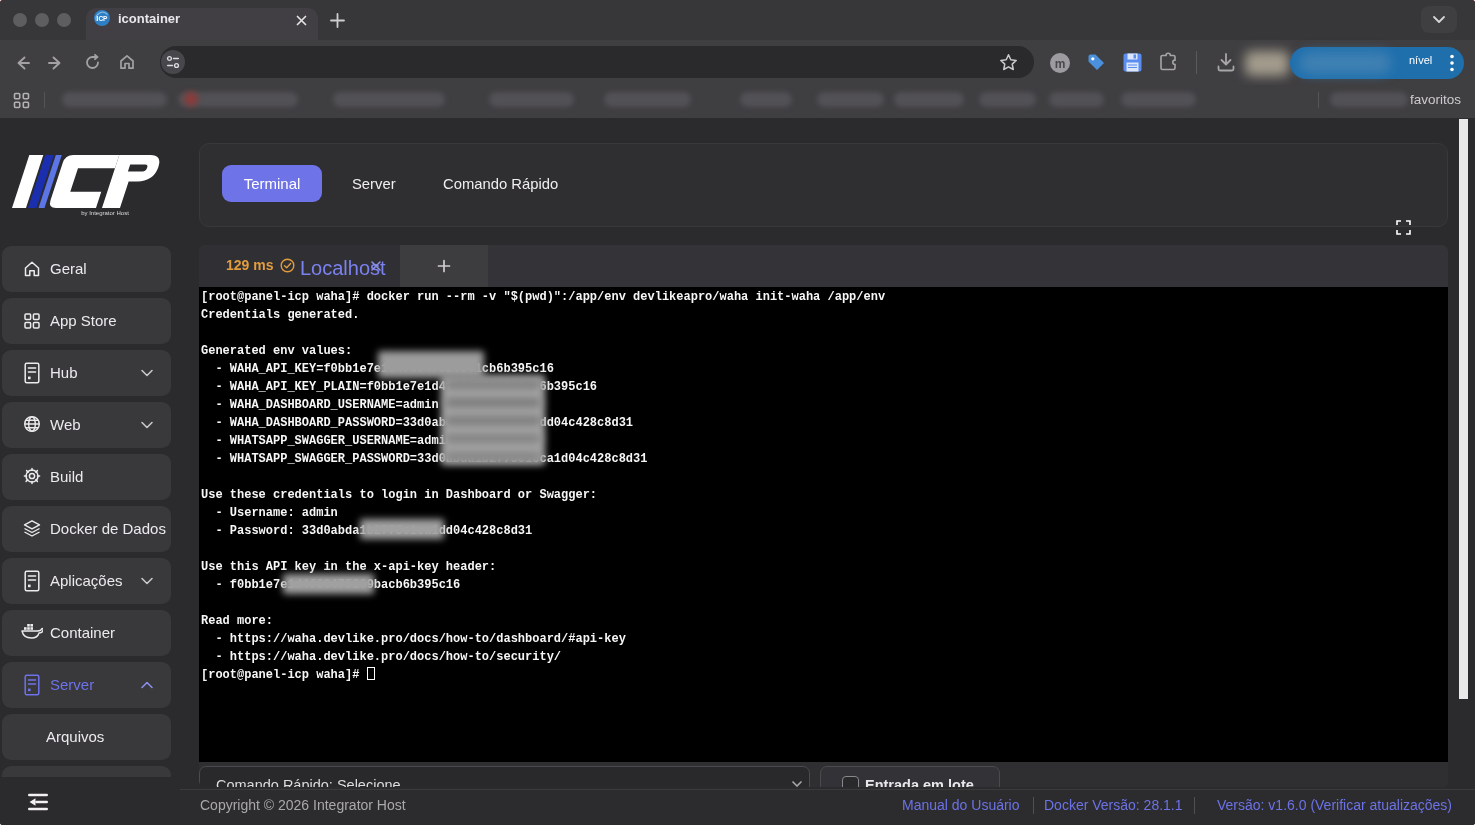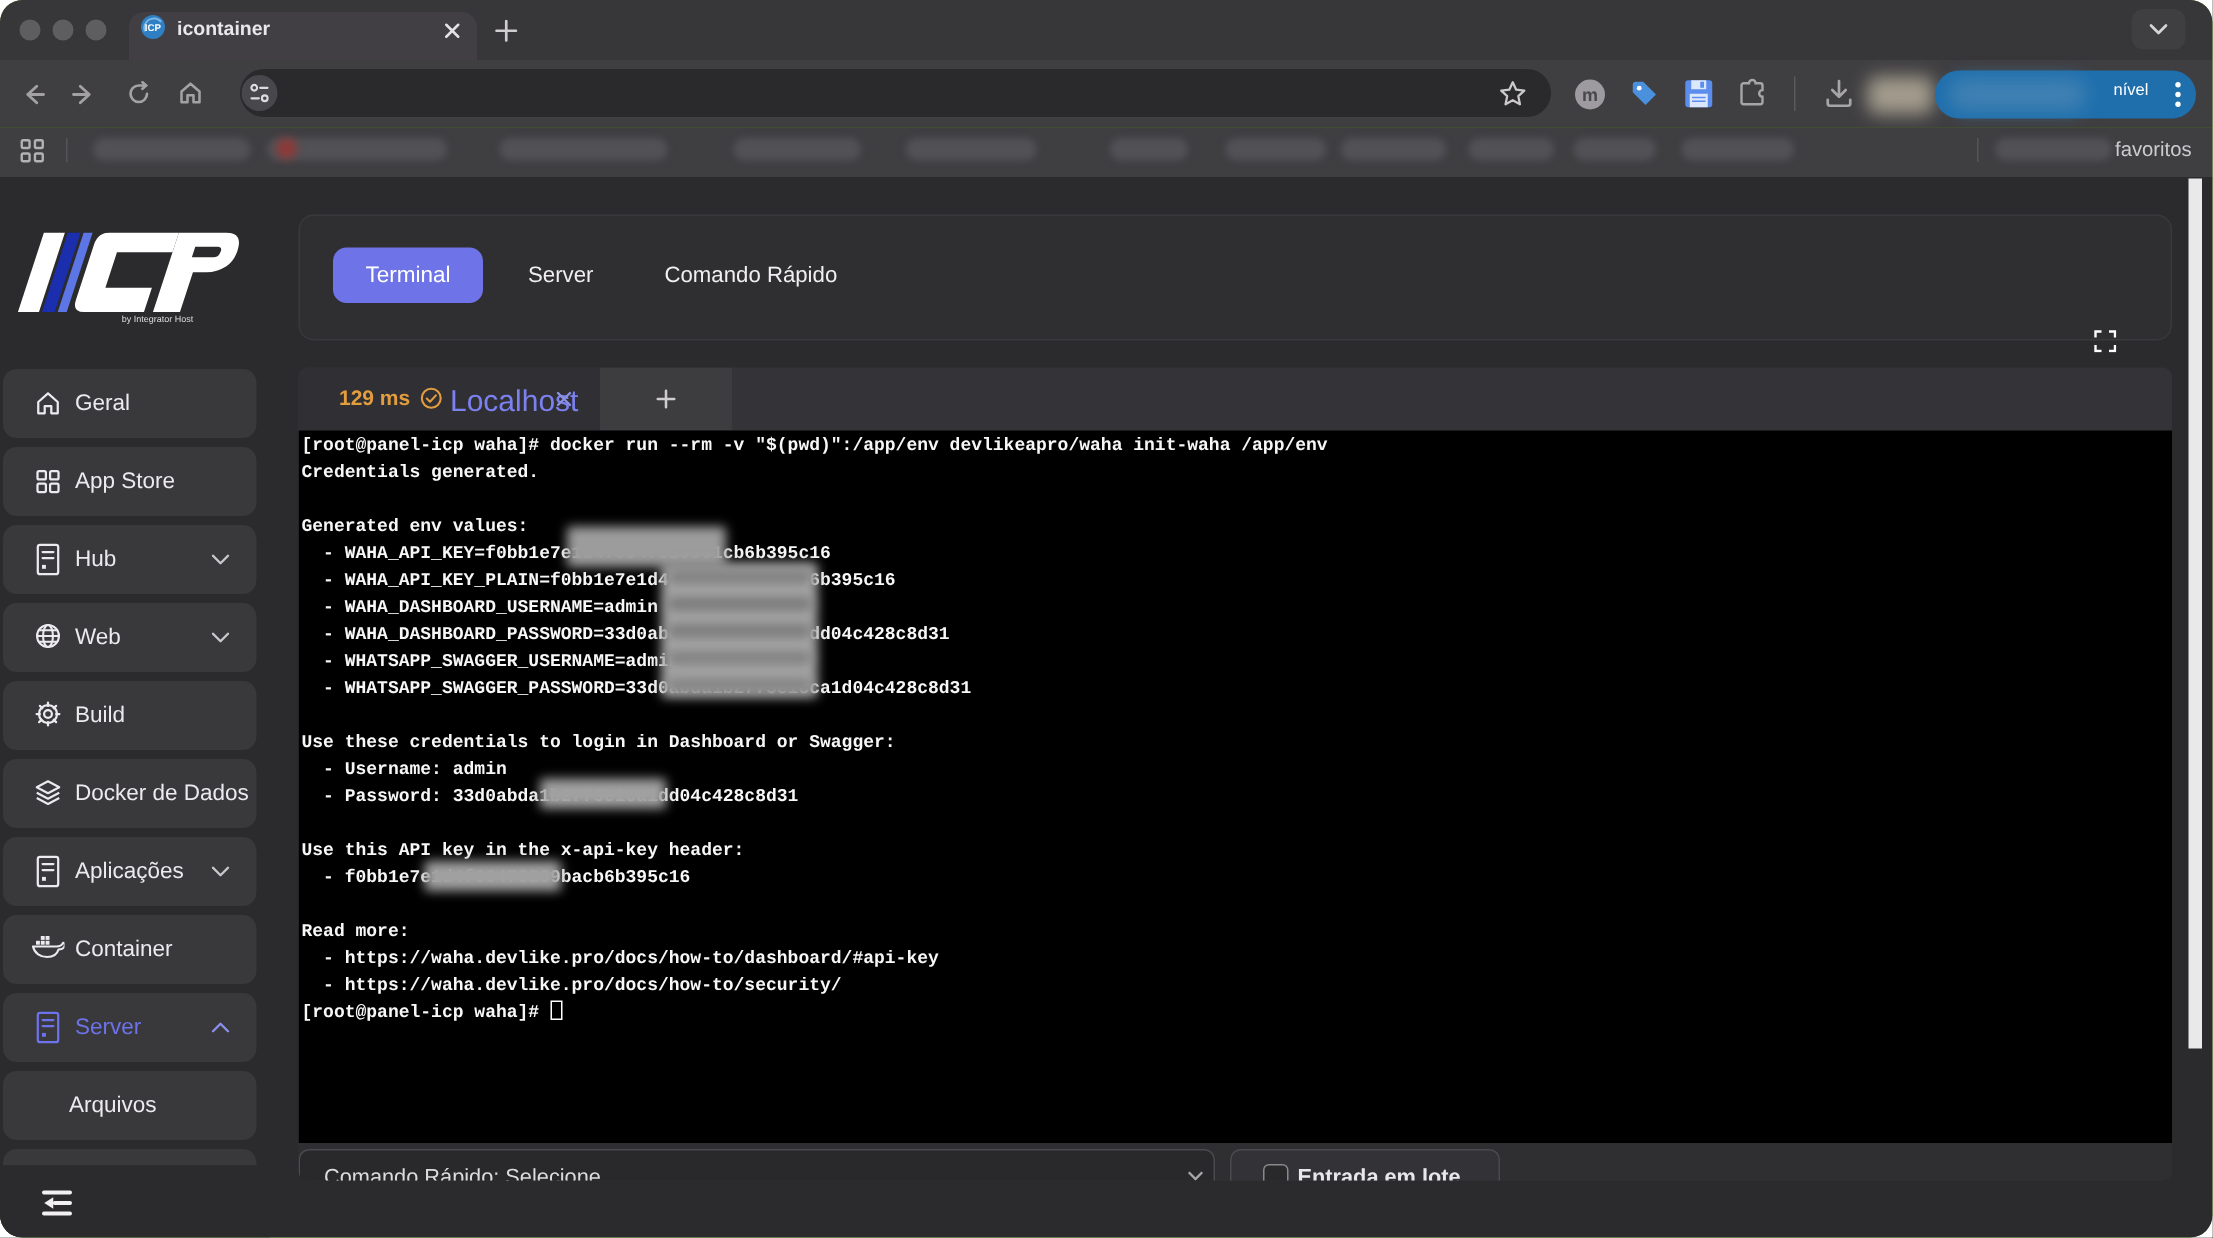--- a/index.html
+++ b/index.html
@@ -1,18 +1,18 @@
 <!DOCTYPE html>
 <html><head>
 <meta charset="utf-8">
 <style>
 *{box-sizing:border-box;margin:0;padding:0}
 html,body{width:1475px;height:825px;background:#fff;font-family:"Liberation Sans",sans-serif;overflow:hidden}
 .abs{position:absolute}
-#win{position:absolute;left:0;top:0;width:1475px;height:825px;border-radius:15px;overflow:hidden;background:#4d7c0f}
+#win{position:absolute;left:0;top:0;width:1475px;height:825px;border-radius:3px;overflow:hidden;background:#b91c1c}
 
 #strip{position:absolute;left:0;top:0;width:1475px;height:40px;background:#373639}
 .tl{position:absolute;top:13px;width:14px;height:14px;border-radius:50%;background:#5e5d5f}
 #tab{position:absolute;left:86px;top:8px;width:232px;height:32px;background:#413f43;border-radius:10px 10px 0 0}
 #tabtitle{position:absolute;left:118px;top:11px;font-size:13px;font-weight:bold;color:#e9e7ea;letter-spacing:0}
 #chevbtn{position:absolute;left:1421px;top:6px;width:36px;height:27px;background:#3f3e41;border-radius:8px}
 #toolbar{position:absolute;left:0;top:40px;width:1475px;height:45px;background:#3f3e41}
 #urlpill{position:absolute;left:160px;top:46px;width:874px;height:32px;background:#2a292c;border-radius:16px}
 #tunec{position:absolute;left:161px;top:50px;width:24px;height:24px;border-radius:50%;background:#48474b}
 #urltext{position:absolute;left:193px;top:55px;font-size:15px;color:#edebee;letter-spacing:.1px}
@@ -332,15 +332,23 @@
         <div class="abs" style="left:17px;top:15px;font-size:14.5px;font-weight:normal;color:#dddbde">Comando Rápido: Selecione...</div>
         <svg class="abs" style="left:592px;top:18px" width="12" height="8" viewBox="0 0 12 8">
             <path d="M1.5 1.5 L6 6 L10.5 1.5" stroke="#a8a6a9" stroke-width="1.6" fill="none"></path>
           </svg>
         <div class="abs" style="left:621px;top:4px;width:180px;height:34px;background:#333236;border:1px solid #4b4a4e;border-radius:7px"></div>
         <div class="abs" style="left:643px;top:14px;width:17px;height:17px;border:1.5px solid #8a888c;border-radius:4px;background:#29282b"></div>
         <div class="abs" style="left:666px;top:15px;font-size:14.5px;font-weight:bold;color:#e9e7ea">Entrada em lote</div>
       </div>
     </div>
 
+    <div id="footer">
+      <div class="abs" style="left:20px;top:7px;font-size:14px;color:#aaa8ab">Copyright © 2026 Integrator Host</div>
+      <div class="flink abs" style="left:722px;top:7px">Manual do Usuário</div>
+      <div class="vsep" style="left:853px;top:7px;height:17px;background:#504f52"></div>
+      <div class="flink abs" style="left:864px;top:7px">Docker Versão: 28.1.1</div>
+      <div class="vsep" style="left:1014px;top:7px;height:17px;background:#504f52"></div>
+      <div class="flink abs" style="left:1037px;top:7px">Versão: v1.6.0 (Verificar atualizações)</div>
+    </div>
     <div id="sbar"></div>
   </div>
 </div>
 
 </body></html>

